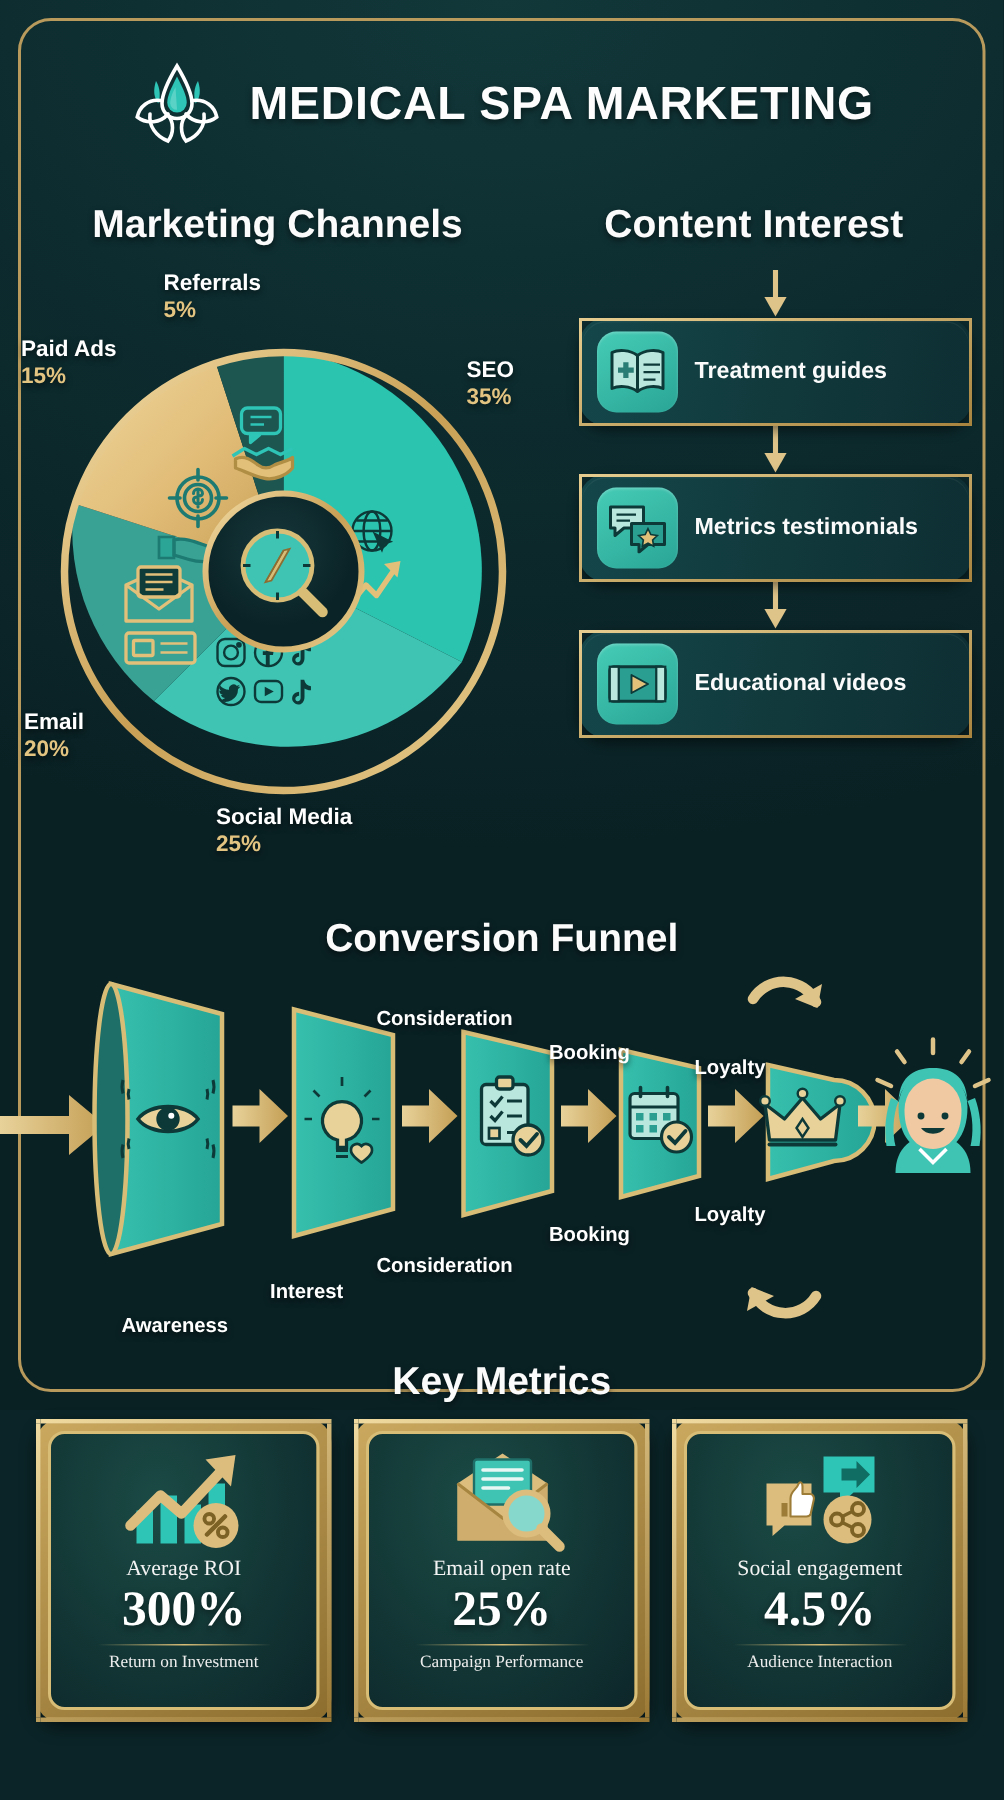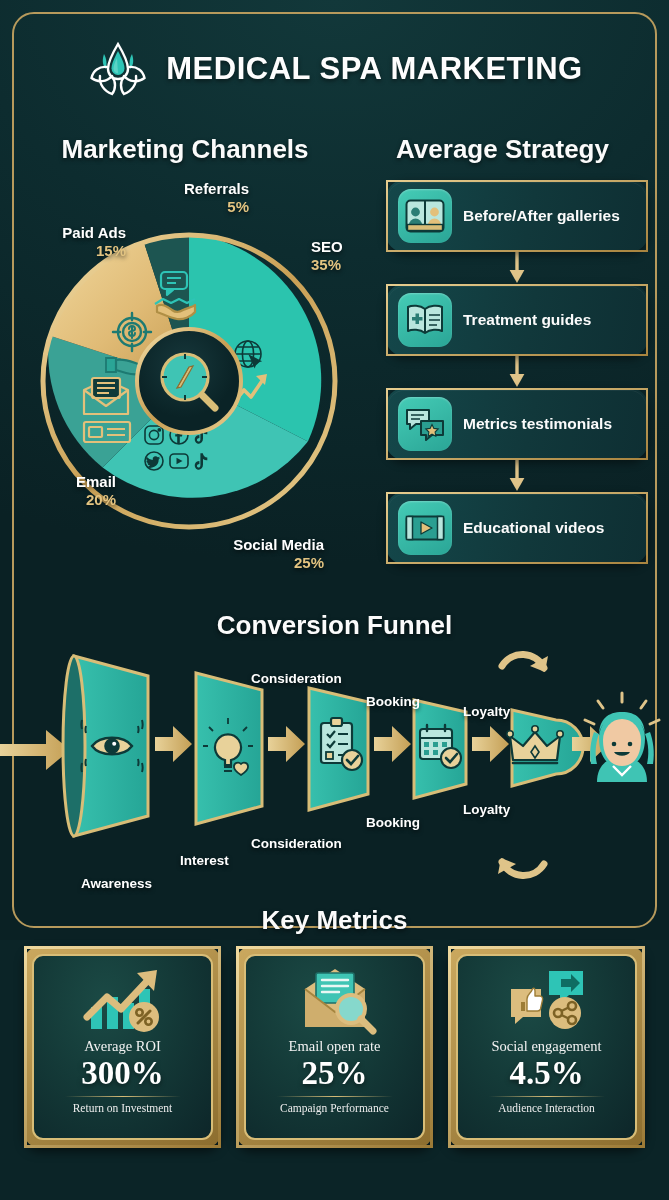--- a/index.html
+++ b/index.html
@@ -42,21 +42,21 @@
   }
   #t-channels { left: 20px; top: 134px; width: 330px; }
   #t-content  { left: 350px; top: 134px; width: 305px; }
   #t-funnel   { left: 0px;  top: 610px; width: 669px; }
   #t-metrics  { left: 0px;  top: 905px; width: 669px; }
 
   
   .pie-wrap { position: absolute; left: 14px; top: 168px; width: 350px; height: 400px; }
   .pie-svg  { position: absolute; left: 24px; top: 62px; }
   .pie-label {
-    position: absolute; text-align: right; line-height: 1.18;
+    position: absolute; text-align: left; line-height: 1.18;
     text-shadow: 0 2px 4px rgba(0,0,0,.6);
   }
   .pie-label .nm { display: block; font-size: 15px; font-weight: bold; color: #ffffff; }
   .pie-label .pc { display: block; font-size: 15px; font-weight: bold; color: #e3c481; }
   #lb-referrals { left: 95px; top: 12px;  width: 140px; }
   #lb-paidads   { left: 0px;  top: 56px;  width: 112px; }
   #lb-seo       { left: 297px; top: 70px; width: 92px;  text-align: left; }
   #lb-email     { left: 2px;  top: 305px; width: 100px; }
   #lb-social    { left: 130px; top: 368px; width: 180px; }
 
@@ -125,21 +125,21 @@
       <path d="M46 16 C48 22 47.5 27 44.5 31 C43 27 43 21 46 16 Z" fill="#2ec4b6"></path>
       <path d="M21 29 C13 28 7 33 5.5 40 C12 45 21 44 26 38" fill="none" stroke="#ffffff" stroke-width="2.4" stroke-linecap="round"></path>
       <path d="M43 29 C51 28 57 33 58.5 40 C52 45 43 44 38 38" fill="none" stroke="#ffffff" stroke-width="2.4" stroke-linecap="round"></path>
       <path d="M14 38 C13 46 18 53 26 56 C30 51 30 43 26 39" fill="none" stroke="#ffffff" stroke-width="2.4" stroke-linecap="round"></path>
       <path d="M50 38 C51 46 46 53 38 56 C34 51 34 43 38 39" fill="none" stroke="#ffffff" stroke-width="2.4" stroke-linecap="round"></path>
     </svg>
     <div class="title">MEDICAL SPA MARKETING</div>
   </div>
 
   <div class="sect-title" id="t-channels">Marketing Channels</div>
-  <div class="sect-title" id="t-content">Average Strategy</div>
+  <div class="sect-title" id="t-content">Content Interest</div>
   <div class="sect-title" id="t-funnel">Conversion Funnel</div>
   <div class="sect-title" id="t-metrics">Key Metrics</div>
 
   <div class="pie-wrap">
     <svg class="pie-svg" width="302" height="302" viewBox="0 0 302 302">
       <defs>
         <linearGradient id="goldSlice" x1="0" y1="0" x2="1" y2="1">
           <stop offset="0%" stop-color="#f0d79c"></stop>
             <stop offset="55%" stop-color="#e0bb76"></stop>
             <stop offset="100%" stop-color="#c79d52"></stop>
@@ -243,34 +243,20 @@
       <span class="pc">20%</span>
     </div>
     <div class="pie-label" id="lb-social">
       <span class="nm">Social Media</span>
       <span class="pc">25%</span>
     </div>
   </div>
 
   <div class="cs-wrap">
 
-    <div class="cs-card">
-      <div class="cs-icon">
-        <svg width="40" height="34" viewBox="0 0 40 34">
-          <rect x="1.5" y="1.5" width="37" height="31" rx="4" fill="#b9e6dd" stroke="#0d3a38" stroke-width="2"></rect>
-          <path d="M20 1.5v31" stroke="#0d3a38" stroke-width="2"></path>
-          <circle cx="10.5" cy="13" r="4.4" fill="#2a7d74"></circle>
-          <path d="M4 26 a6.5 6.5 0 0 1 13 0Z" fill="#2a7d74"></path>
-          <circle cx="29.5" cy="13" r="4.4" fill="#e3c07a"></circle>
-          <path d="M23 26 a6.5 6.5 0 0 1 13 0Z" fill="#e3c07a"></path>
-          <rect x="2.5" y="25.5" width="35" height="6" fill="#d8bd77" stroke="#0d3a38" stroke-width="1.4"></rect>
-        </svg>
-      </div>
-      <div class="cs-text">Before/After galleries</div>
-    </div>
     <div class="cs-arrow">
       <svg width="20" height="32" viewBox="0 0 20 32">
           <path d="M10 0 v20" stroke="#dfc489" stroke-width="3.4"></path>
           <path d="M10 31 L2.6 18 h14.8 Z" fill="#dfc489"></path>
         </svg>
     </div>
 
     <div class="cs-card">
       <div class="cs-icon">
         <svg width="40" height="34" viewBox="0 0 40 34">

